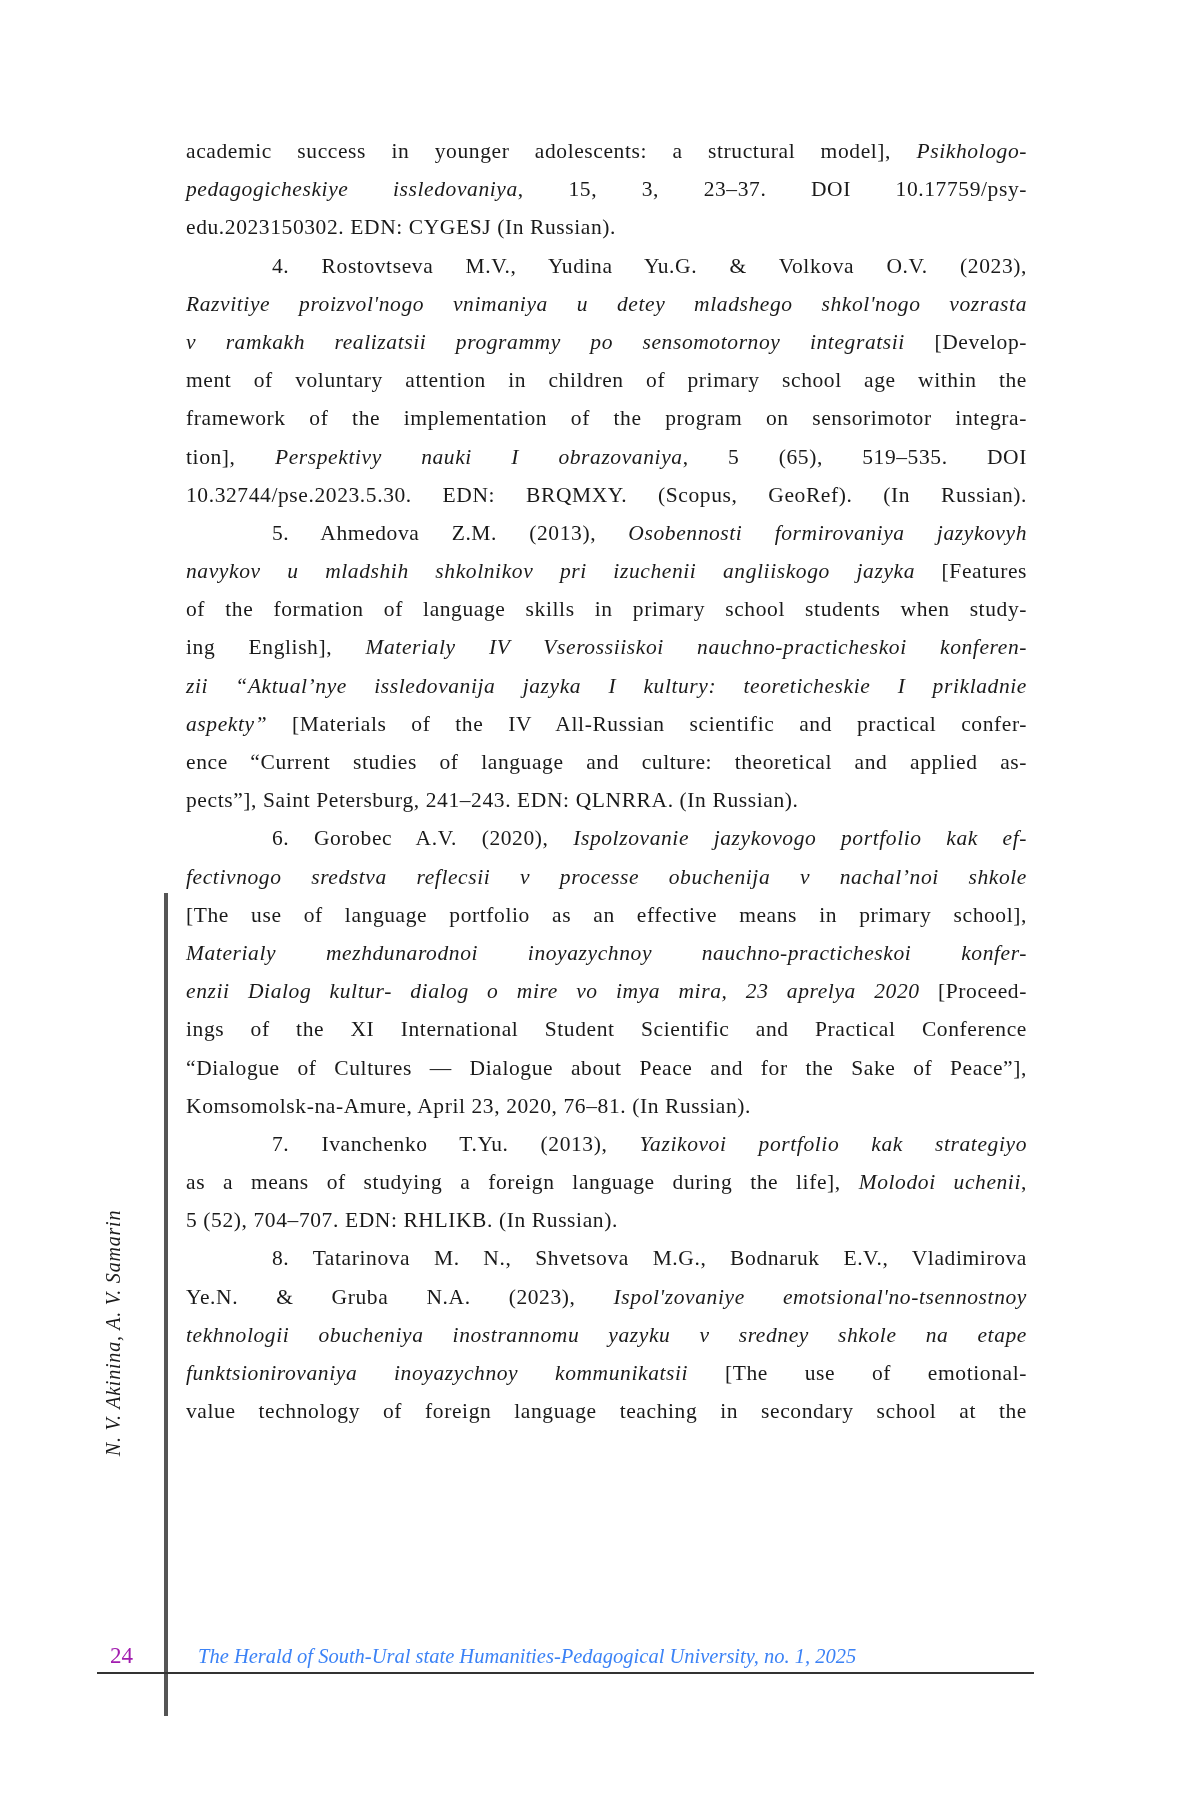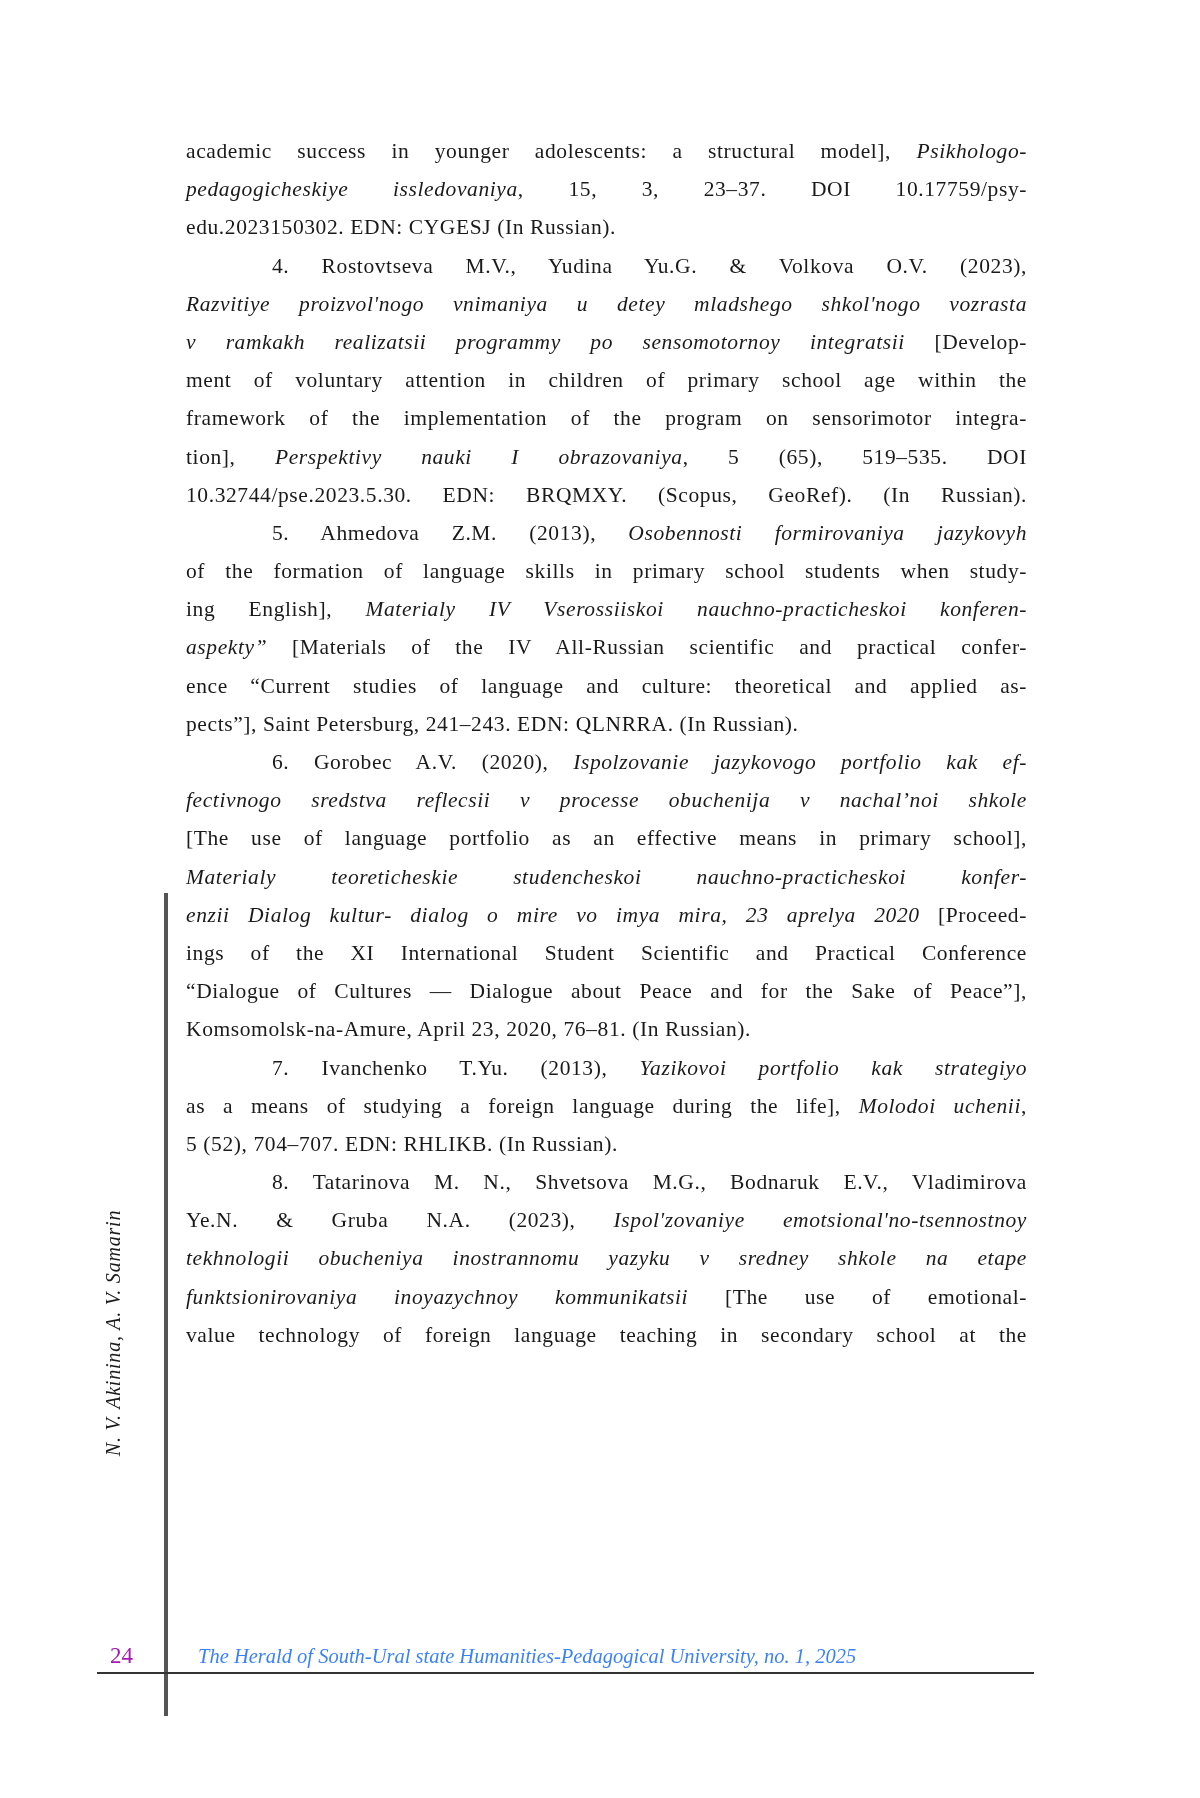--- a/index.html
+++ b/index.html
@@ -50,29 +50,31 @@
       <div class="line"><span class="seg-i">pedagogicheskiye issledovaniya</span><span>, 15, 3, 23–37. DOI 10.17759/psy-</span></div>
       <div class="line last"><span>edu.2023150302. EDN: CYGESJ (In Russian).</span></div>
       <div class="line indent"><span>4. Rostovtseva M.V., Yudina Yu.G. &amp; Volkova O.V. (2023),</span></div>
       <div class="line"><span class="seg-i">Razvitiye proizvol'nogo vnimaniya u detey mladshego shkol'nogo vozrasta</span></div>
       <div class="line"><span class="seg-i">v ramkakh realizatsii programmy po sensomotornoy integratsii</span><span> [Develop-</span></div>
       <div class="line"><span>ment of voluntary attention in children of primary school age within the</span></div>
       <div class="line"><span>framework of the implementation of the program on sensorimotor integra-</span></div>
       <div class="line"><span>tion], </span><span class="seg-i">Perspektivy nauki I obrazovaniya</span><span>, 5 (65), 519–535. DOI</span></div>
       <div class="line"><span>10.32744/pse.2023.5.30. EDN: BRQMXY. (Scopus, GeoRef). (In Russian).</span></div>
       <div class="line indent"><span>5. Ahmedova Z.M. (2013), </span><span class="seg-i">Osobennosti formirovaniya jazykovyh</span></div>
+      <div class="line"><span class="seg-i">navykov u mladshih shkolnikov pri izuchenii angliiskogo jazyka</span><span> [Features</span></div>
       <div class="line"><span>of the formation of language skills in primary school students when study-</span></div>
       <div class="line"><span>ing English], </span><span class="seg-i">Materialy IV Vserossiiskoi nauchno-practicheskoi konferen-</span></div>
+      <div class="line"><span class="seg-i">zii “Aktual’nye issledovanija jazyka I kultury: teoreticheskie I prikladnie</span></div>
       <div class="line"><span class="seg-i">aspekty”</span><span> [Materials of the IV All-Russian scientific and practical confer-</span></div>
       <div class="line"><span>ence “Current studies of language and culture: theoretical and applied as-</span></div>
       <div class="line last"><span>pects”], Saint Petersburg, 241–243. EDN: QLNRRA. (In Russian).</span></div>
       <div class="line indent"><span>6. Gorobec A.V. (2020), </span><span class="seg-i">Ispolzovanie jazykovogo portfolio kak ef-</span></div>
       <div class="line"><span class="seg-i">fectivnogo sredstva reflecsii v processe obuchenija v nachal’noi shkole</span></div>
       <div class="line"><span>[The use of language portfolio as an effective means in primary school],</span></div>
-      <div class="line"><span class="seg-i">Materialy teoreticheskie studencheskoi nauchno-practicheskoi konfer-</span></div>
+      <div class="line"><span class="seg-i">Materialy mezhdunarodnoi inoyazychnoy nauchno-practicheskoi konfer-</span></div>
       <div class="line"><span class="seg-i">enzii Dialog kultur- dialog o mire vo imya mira, 23 aprelya 2020</span><span> [Proceed-</span></div>
       <div class="line"><span>ings of the XI International Student Scientific and Practical Conference</span></div>
       <div class="line"><span>“Dialogue of Cultures — Dialogue about Peace and for the Sake of Peace”],</span></div>
       <div class="line last"><span>Komsomolsk-na-Amure, April 23, 2020, 76–81. (In Russian).</span></div>
       <div class="line indent"><span>7. Ivanchenko T.Yu. (2013), </span><span class="seg-i">Yazikovoi portfolio kak strategiyo</span></div>
       <div class="line"><span>as a means of studying a foreign language during the life], </span><span class="seg-i">Molodoi uchenii</span><span>,</span></div>
       <div class="line last"><span>5 (52), 704–707. EDN: RHLIKB. (In Russian).</span></div>
       <div class="line indent"><span>8. Tatarinova M. N., Shvetsova M.G., Bodnaruk E.V., Vladimirova</span></div>
       <div class="line"><span>Ye.N. &amp; Gruba N.A. (2023), </span><span class="seg-i">Ispol'zovaniye emotsional'no-tsennostnoy</span></div>
       <div class="line"><span class="seg-i">tekhnologii obucheniya inostrannomu yazyku v sredney shkole na etape</span></div>

